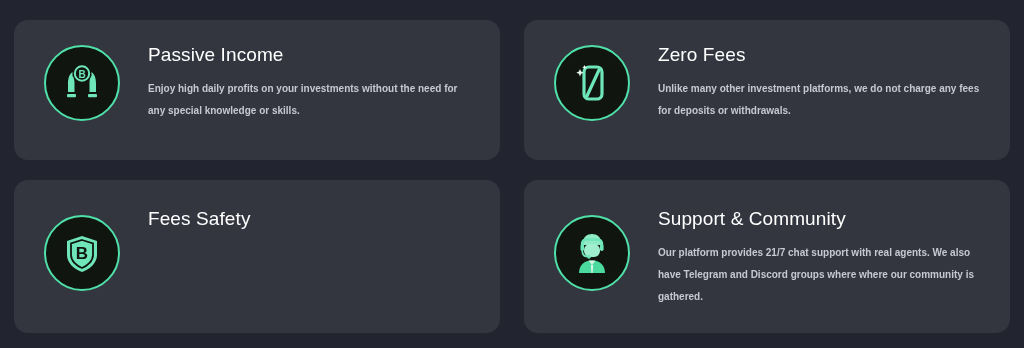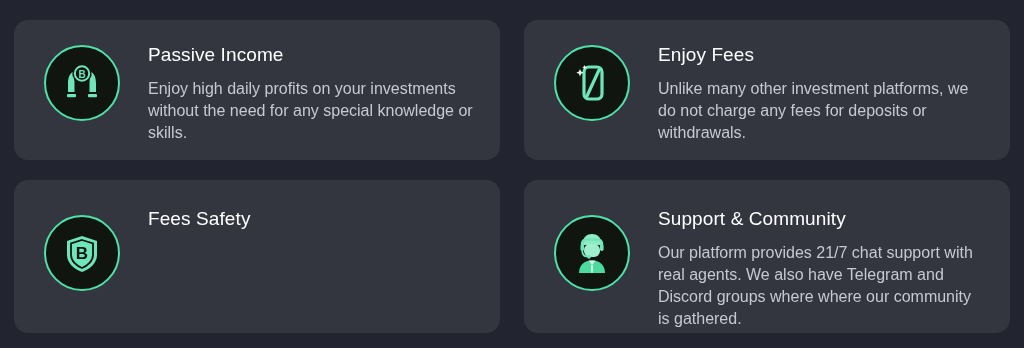--- a/index.html
+++ b/index.html
@@ -81,23 +81,23 @@
     color: #ffffff;
     font-size: 19px;
     font-weight: normal;
     letter-spacing: 0.1px;
     line-height: 1.2;
     margin-bottom: 11px;
   }
 
   .card-desc {
     color: #c7c8d1;
-    font-size: 16px;
+    font-size: 10px;
     line-height: 22px;
-    font-weight: normal;
+    font-weight: bold;
     max-width: 330px;
   }
 
   .card-desc.wide {
     max-width: 322px;
   }
 </style>
 </head>
 <body>
 
@@ -127,21 +127,21 @@
       <div class="icon-circle">
         <svg width="50" height="50" viewBox="0 0 50 50" aria-hidden="true">
           <rect x="17" y="9" width="18" height="32" rx="5" fill="none" stroke="#6fe6ba" stroke-width="3.2"></rect>
           <line x1="20" y1="38" x2="32" y2="12" stroke="#6fe6ba" stroke-width="3.2" stroke-linecap="round"></line>
           <path d="M13 11 l1.1 2.6 l2.6 1.1 l-2.6 1.1 l-1.1 2.6 l-1.1 -2.6 l-2.6 -1.1 l2.6 -1.1 Z" fill="#eaf7f1"></path>
           <path d="M17.5 7 l0.7 1.6 l1.6 0.7 l-1.6 0.7 l-0.7 1.6 l-0.7 -1.6 l-1.6 -0.7 l1.6 -0.7 Z" fill="#eaf7f1"></path>
         </svg>
       </div>
     </div>
     <div class="card-body">
-      <div class="card-title">Enjoy Fees</div>
+      <div class="card-title">Zero Fees</div>
       <div class="card-desc wide">Unlike many other investment platforms, we do not charge any fees for deposits or withdrawals.</div>
     </div>
   </div>
 
   <div class="feature-card row2">
     <div class="icon-wrap row2">
       <div class="icon-circle">
         <svg width="50" height="50" viewBox="0 0 50 50" aria-hidden="true">
           <path d="M25 8 L40 13 L40 27 C40 35 33 41 25 44 C17 41 10 35 10 27 L10 13 Z" fill="#6fe6ba"></path>
           <path d="M25 12 L36 15.5 L36 27 C36 33 30.5 37.8 25 40 C19.5 37.8 14 33 14 27 L14 15.5 Z" fill="none" stroke="#11150f" stroke-width="1.8"></path>

